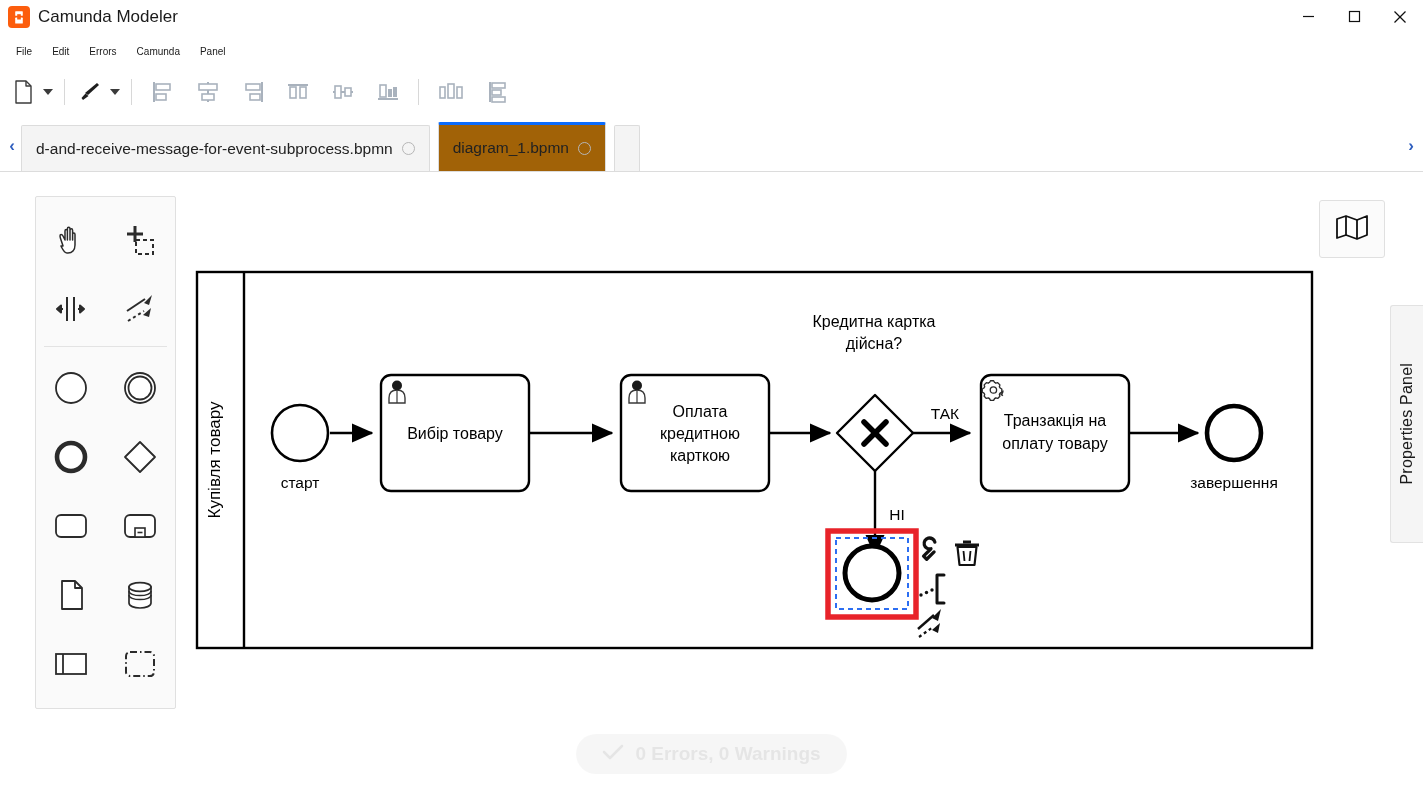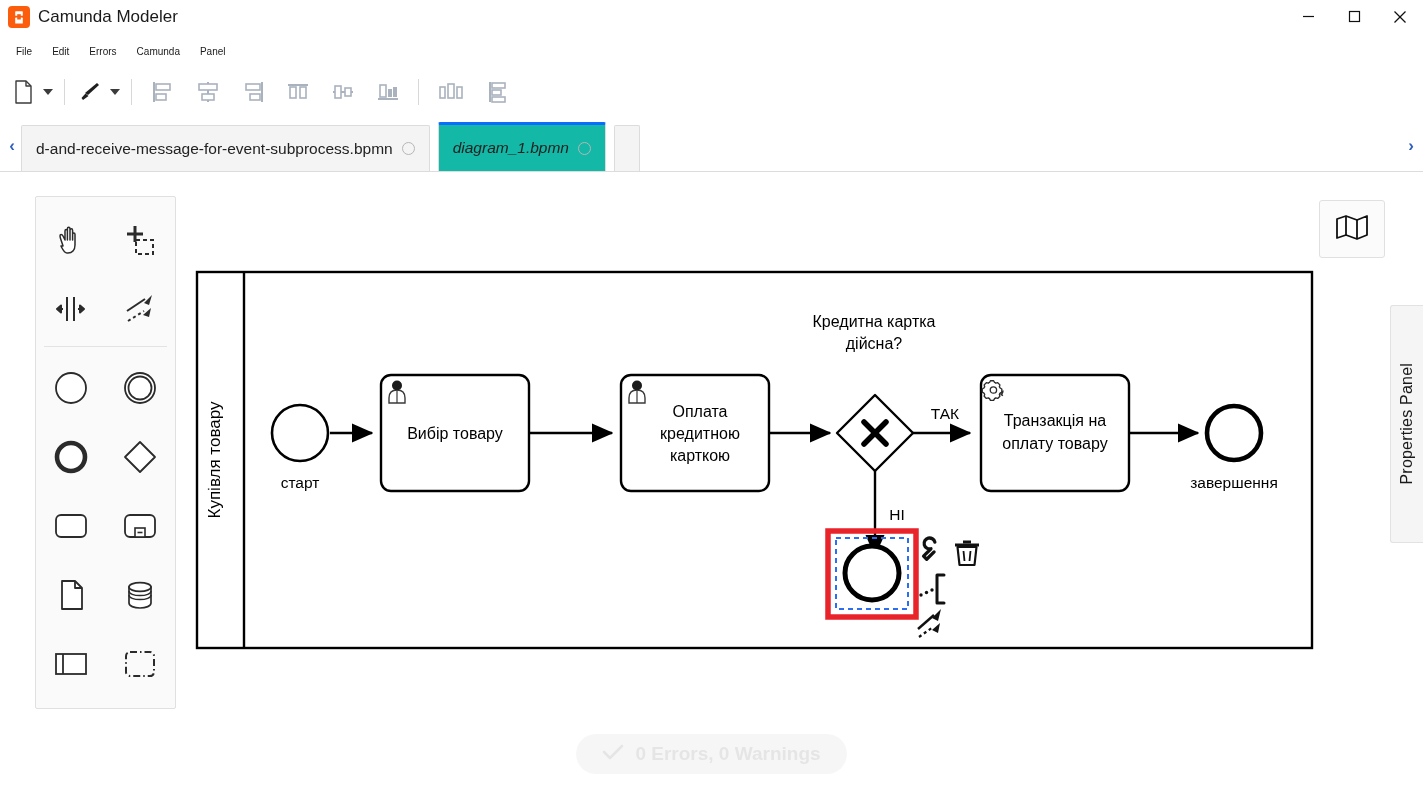--- a/index.html
+++ b/index.html
@@ -34,21 +34,21 @@
 
   
   .tabbar{position:absolute;left:0;top:120px;width:1423px;height:53px;background:#ffffff;}
   .tab-scroll{position:absolute;top:0;width:18px;height:51px;display:flex;align-items:center;justify-content:center;
      font-size:17px;color:#2f5fbf;font-weight:bold;}
   .tab-scroll.left{left:3px;}
   .tab-scroll.right{right:3px;}
   .tabs{position:absolute;left:21px;top:0;right:36px;height:51px;display:flex;align-items:flex-end;overflow:hidden;}
   .tab{height:46px;background:#f4f4f4;border:1px solid #dcdcdc;border-bottom:none;margin-right:8px;
        display:flex;align-items:center;padding:0 14px;border-radius:2px 2px 0 0;flex:none;box-sizing:border-box;text-align:center;}
-  .tab.active{background:#14b8a6;border-top:3px solid #0b6cff;height:49px;border-left-color:#dcdcdc;border-right-color:#dcdcdc;font-style:italic;}
+  .tab.active{background:#a16207;border-top:3px solid #0b6cff;height:49px;border-left-color:#dcdcdc;border-right-color:#dcdcdc;}
   .tab-label{font-size:15.5px;color:#222;white-space:nowrap;}
   .tab-dot{width:11px;height:11px;border:1.3px solid #b6b6b6;border-radius:50%;margin-left:9px;flex:none;}
   .tab-close{margin-left:10px;font-size:15px;font-weight:bold;color:#222;line-height:1;}
   .tabbar-line{position:absolute;left:0;top:171px;width:1423px;height:1px;background:#dcdcdc;}
 
   
   .canvas{position:absolute;left:0;top:173px;width:1423px;height:540px;background:#ffffff;overflow:hidden;}
 
   
   .palette{position:absolute;left:35px;top:23px;width:141px;background:#fafafa;border:1px solid #e0e0e0;border-radius:2px;

